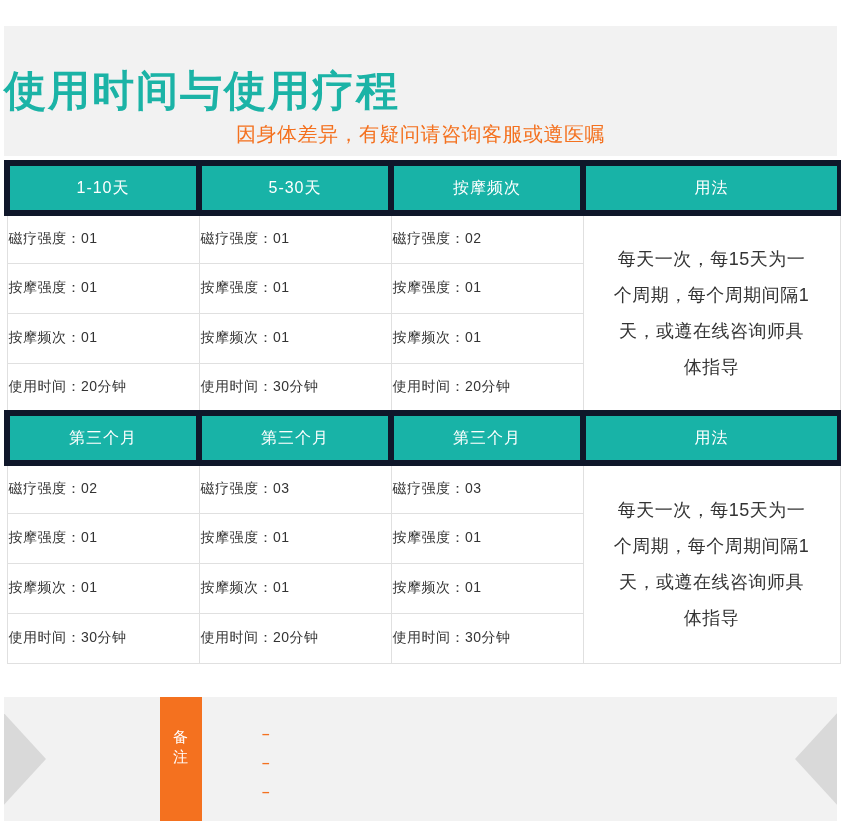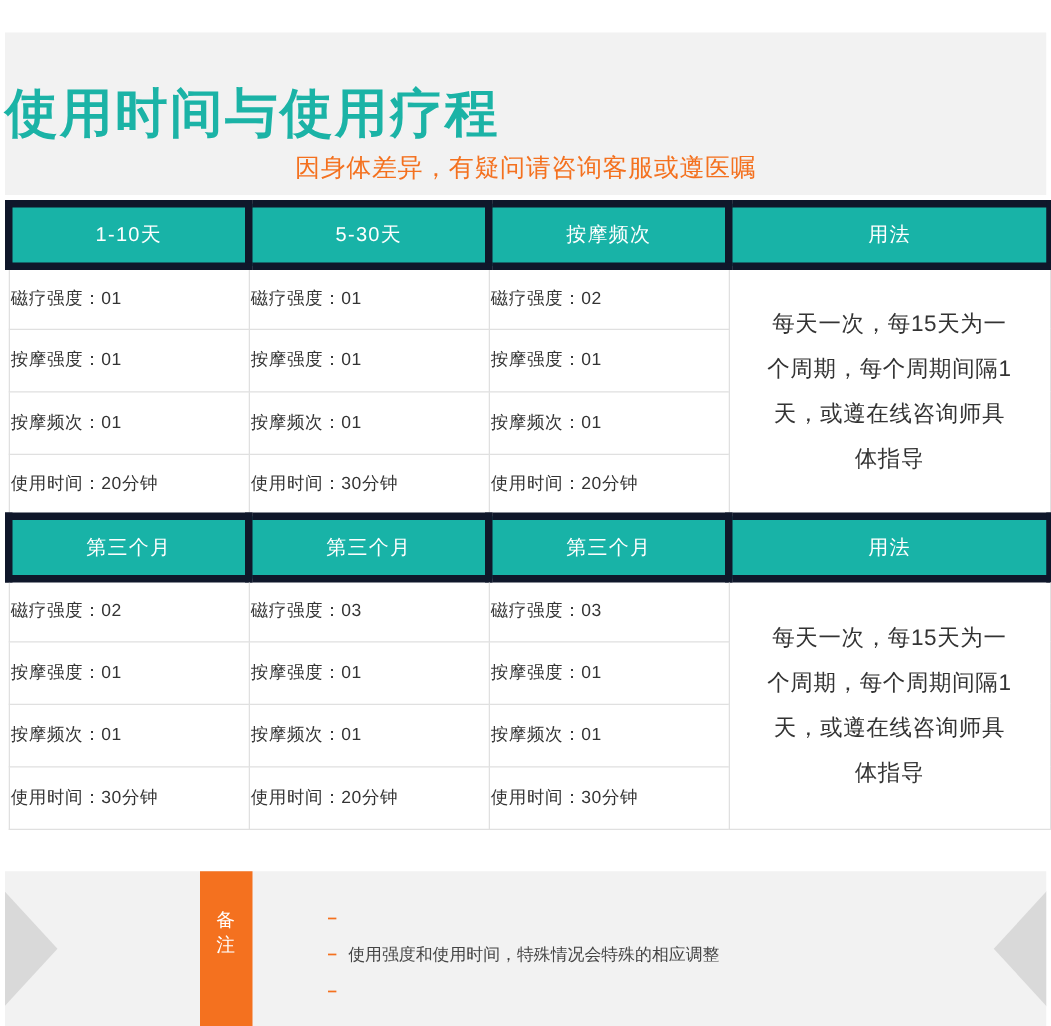--- a/index.html
+++ b/index.html
@@ -255,21 +255,20 @@
     <div class="note-tab">
       <span>备</span>
       <span>注</span>
     </div>
     <div class="note-list">
       <div class="note-item">
         <span class="note-dash">–</span>
       </div>
       <div class="note-item">
         <span class="note-dash">–</span>
-        <span class="note-text">使用强度和使用时间，特殊情况会特殊的相应调整</span>
       </div>
       <div class="note-item">
         <span class="note-dash">–</span>
       </div>
     </div>
   </div>
 
 </div>
 
 </body></html>

